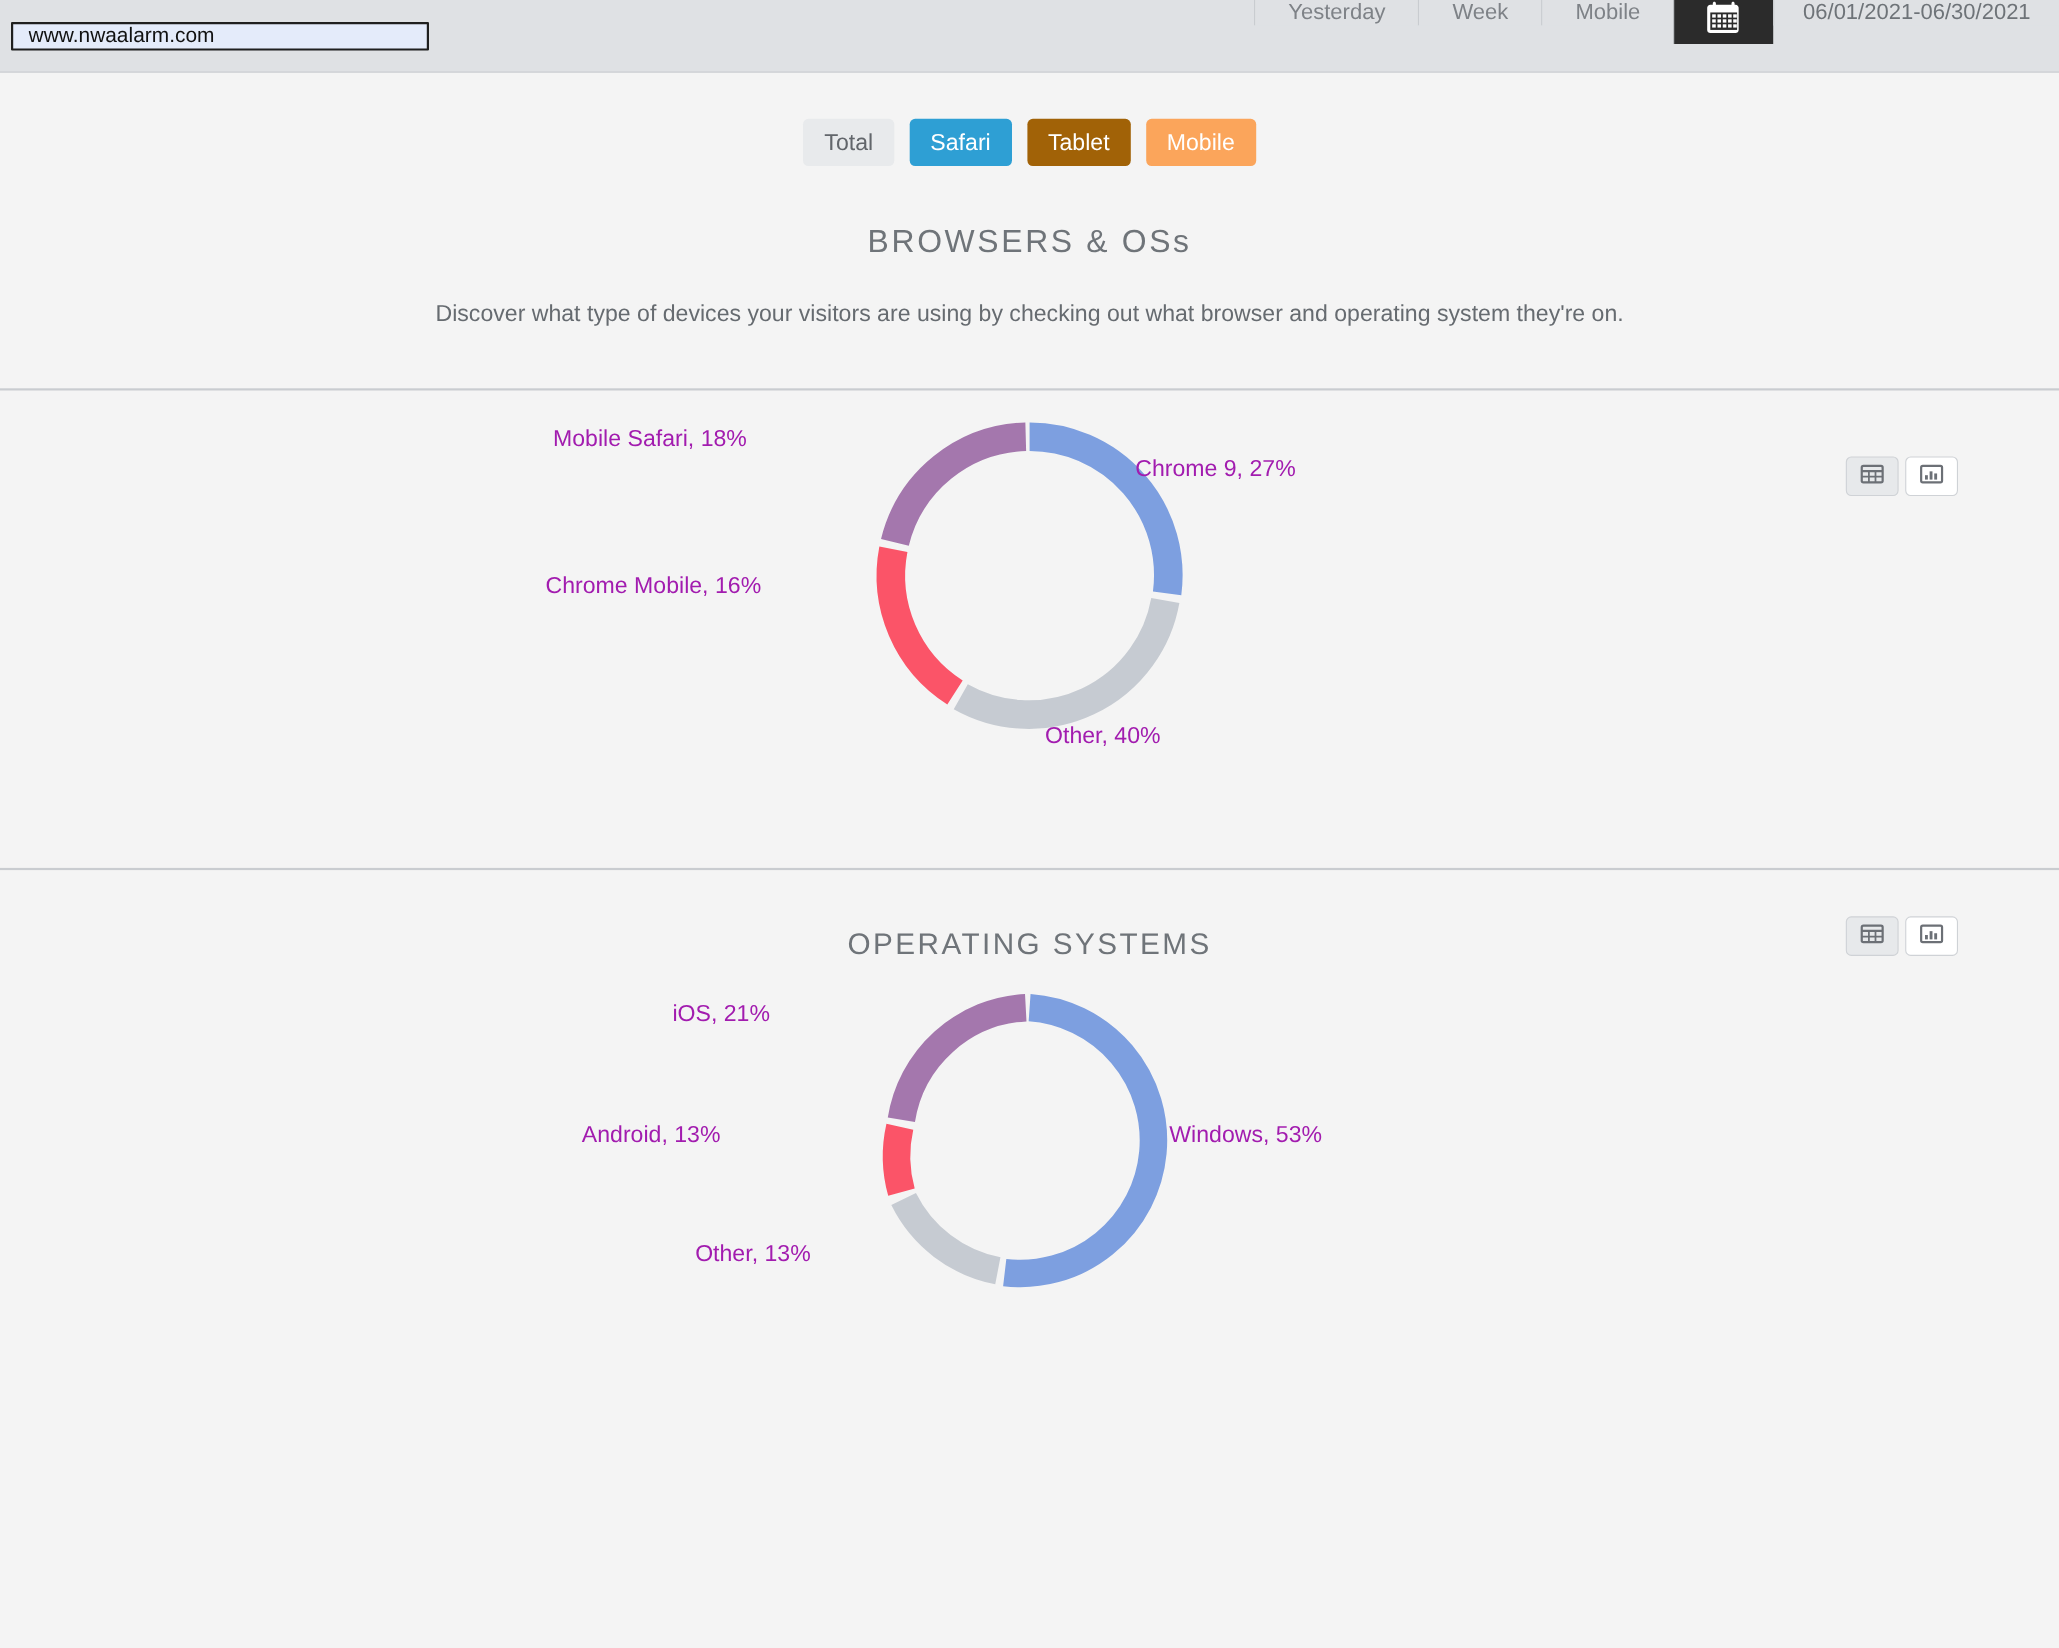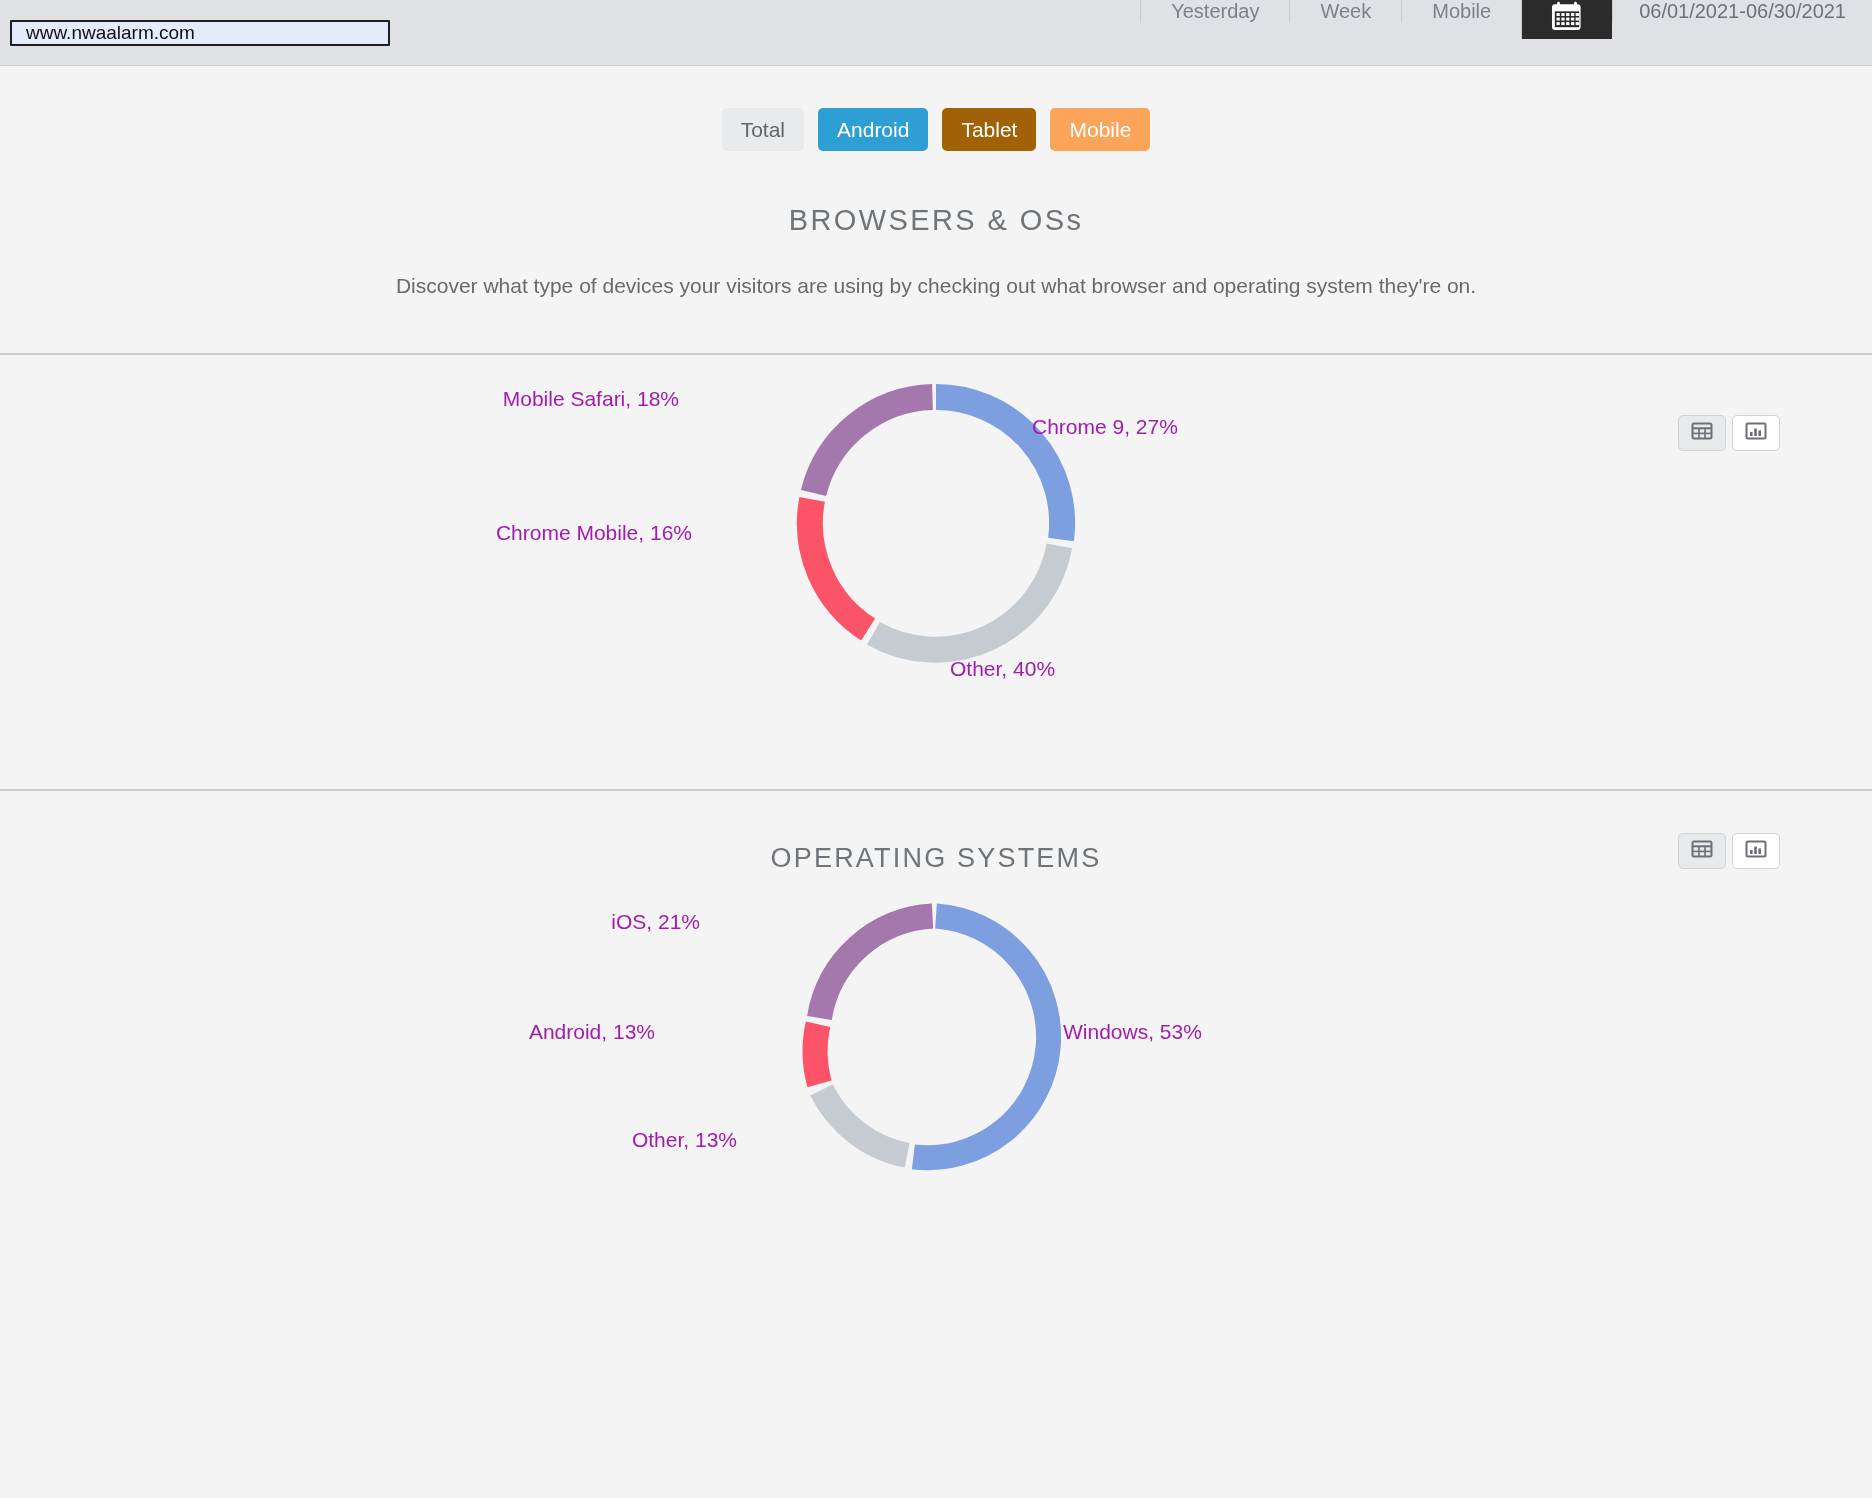--- a/index.html
+++ b/index.html
@@ -184,21 +184,21 @@
           </g>
         </svg>
       </span>
     </div>
     <div class="range-tab daterange">06/01/2021-06/30/2021</div>
   </div>
 </div>
 
 <div class="device-row">
   <button class="pill total">Total</button>
-  <button class="pill desktop">Android</button>
+  <button class="pill desktop">Safari</button>
   <button class="pill tablet">Tablet</button>
   <button class="pill mobile">Mobile</button>
 </div>
 
 <h1 class="page-title">BROWSERS &amp; OSs</h1>
 <p class="page-sub">Discover what type of devices your visitors are using by checking out what browser and operating system they're on.</p>
 
 <div class="divider"></div>
 
 <div class="section">

